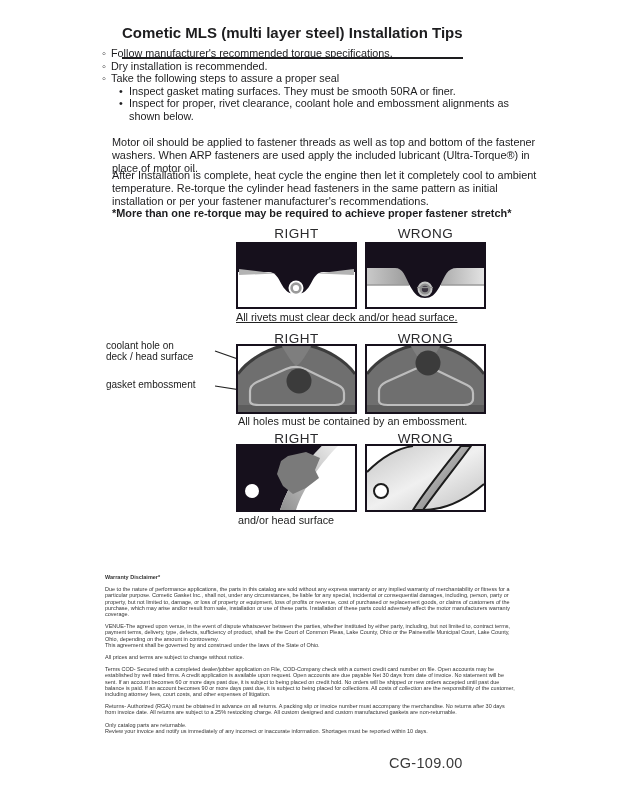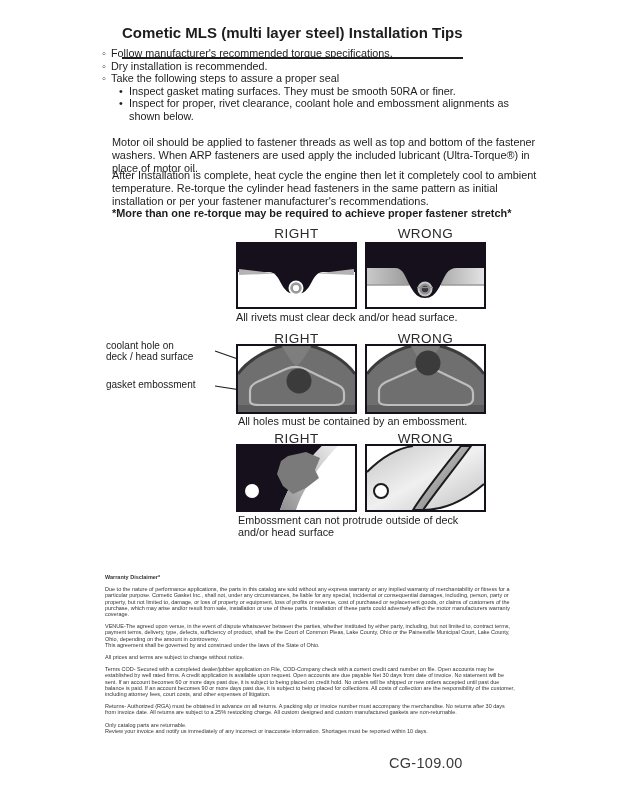--- a/index.html
+++ b/index.html
@@ -103,21 +103,21 @@
       <path d="M2,2 H119 V26 H92 C82,26 80,34 75,44 C70,53 66,56 60,56 C54,56 50,53 45,44 C40,34 38,26 30,26 H2 Z" fill="#16101c"></path>
       <line x1="2" y1="43" x2="44" y2="43" stroke="#9a9a9a" stroke-width="1.4"></line>
       <line x1="76" y1="43" x2="119" y2="43" stroke="#9a9a9a" stroke-width="1.4"></line>
       <circle cx="60" cy="47" r="7.5" fill="#c6c6c6"></circle>
       <circle cx="60" cy="47" r="4.4" fill="#3a3440" stroke="#8f8f8f" stroke-width="2.4"></circle>
       <line x1="52" y1="45.5" x2="68" y2="45.5" stroke="#8f8f8f" stroke-width="1.3"></line>
       <rect x="1" y="1" width="119" height="65" fill="none" stroke="#16101c" stroke-width="2"></rect>
     </svg>
   </div>
 
-  <div class="abs cap" style="left:236px;top:312px;">All rivets must clear deck and/or head surface.</div>
+  <div class="abs cap" style="left:236px;top:312px;text-decoration:underline;">All rivets must clear deck and/or head surface.</div>
 
   <div class="abs dg-label" style="left:236px;top:331px;">RIGHT</div>
   <div class="abs dg-label" style="left:365px;top:331px;">WRONG</div>
 
   <div class="abs leader-label" style="left:106px;top:341px;">
     <div>coolant hole on</div>
     <div>deck / head surface</div>
   </div>
   <div class="abs leader-label" style="left:106px;top:380px;">gasket embossment</div>
 
@@ -195,21 +195,20 @@
       <path d="M2,28 C18,12 34,4 48,2 L119,2 L119,40 C98,58 76,66 58,66 L2,66 Z" fill="url(#lg)"></path>
       <path d="M2,28 C18,12 34,4 48,2" fill="none" stroke="#1c1c1c" stroke-width="2"></path>
       <path d="M119,40 C98,58 76,66 58,66" fill="none" stroke="#1c1c1c" stroke-width="2"></path>
       <path d="M96,2 C80,22 62,44 48,66 L58,66 C72,46 90,24 106,2 Z" fill="url(#dg)" stroke="#1c1c1c" stroke-width="2"></path>
       <circle cx="16" cy="47" r="7" fill="#ffffff" stroke="#1c1c1c" stroke-width="2"></circle>
       <rect x="1" y="1" width="119" height="66" fill="none" stroke="#16101c" stroke-width="2"></rect>
     </svg>
   </div>
 
   <div class="abs cap" style="left:238px;top:515px;">
-    <div>Embossment can not protrude outside of deck</div>
     <div>and/or head surface</div>
   </div>
 
   <div class="abs legal">
     <p class="lg-head">Warranty Disclaimer*</p>
     <p>Due to the nature of performance applications, the parts in this catalog are sold without any express warranty or any implied warranty of merchantability or fitness for a particular purpose.  Cometic Gasket Inc., shall not, under any circumstances, be liable for any special, incidental or consequential damages, including, person, party or property, but not limited to, damage, or loss of property or equipment, loss of profits or revenue, cost of purchased or replacement goods, or claims of customers of the purchase, which may arise and/or result from sale, installation or use of these parts.  Installation of these parts could adversely affect the motor manufacturers warranty coverage.</p>
     <p class="tight">VENUE-The agreed upon venue, in the event of dispute whatsoever between the parties, whether instituted by either party, including, but not limited to, contract terms, payment terms, delivery, type, defects, sufficiency of product, shall be the Court of Common Pleas, Lake County, Ohio or the Painesville Municipal Court, Lake County, Ohio, depending on the amount in controversy.</p>
     <p>This agreement shall be governed by and construed under the laws of the State of Ohio.</p>
     <p>All prices and terms are subject to change without notice.</p>
     <p>Terms COD- Secured with a completed dealer/jobber application on File, COD-Company check with a current credit card number on file.  Open accounts may be established by well rated firms.  A credit application is available upon request.  Open accounts are due payable Net 30 days from date of invoice.  No statement will be sent.  If an account becomes 60 or more days past due, it is subject to being placed on credit hold.  No orders will be shipped or new orders accepted until past due balance is paid.  If an account becomes 90 or more days past due, it is subject to being placed for collections.  All costs of collection are the responsibility of the customer, including attorney fees, court costs, and other expenses of litigation.</p>

